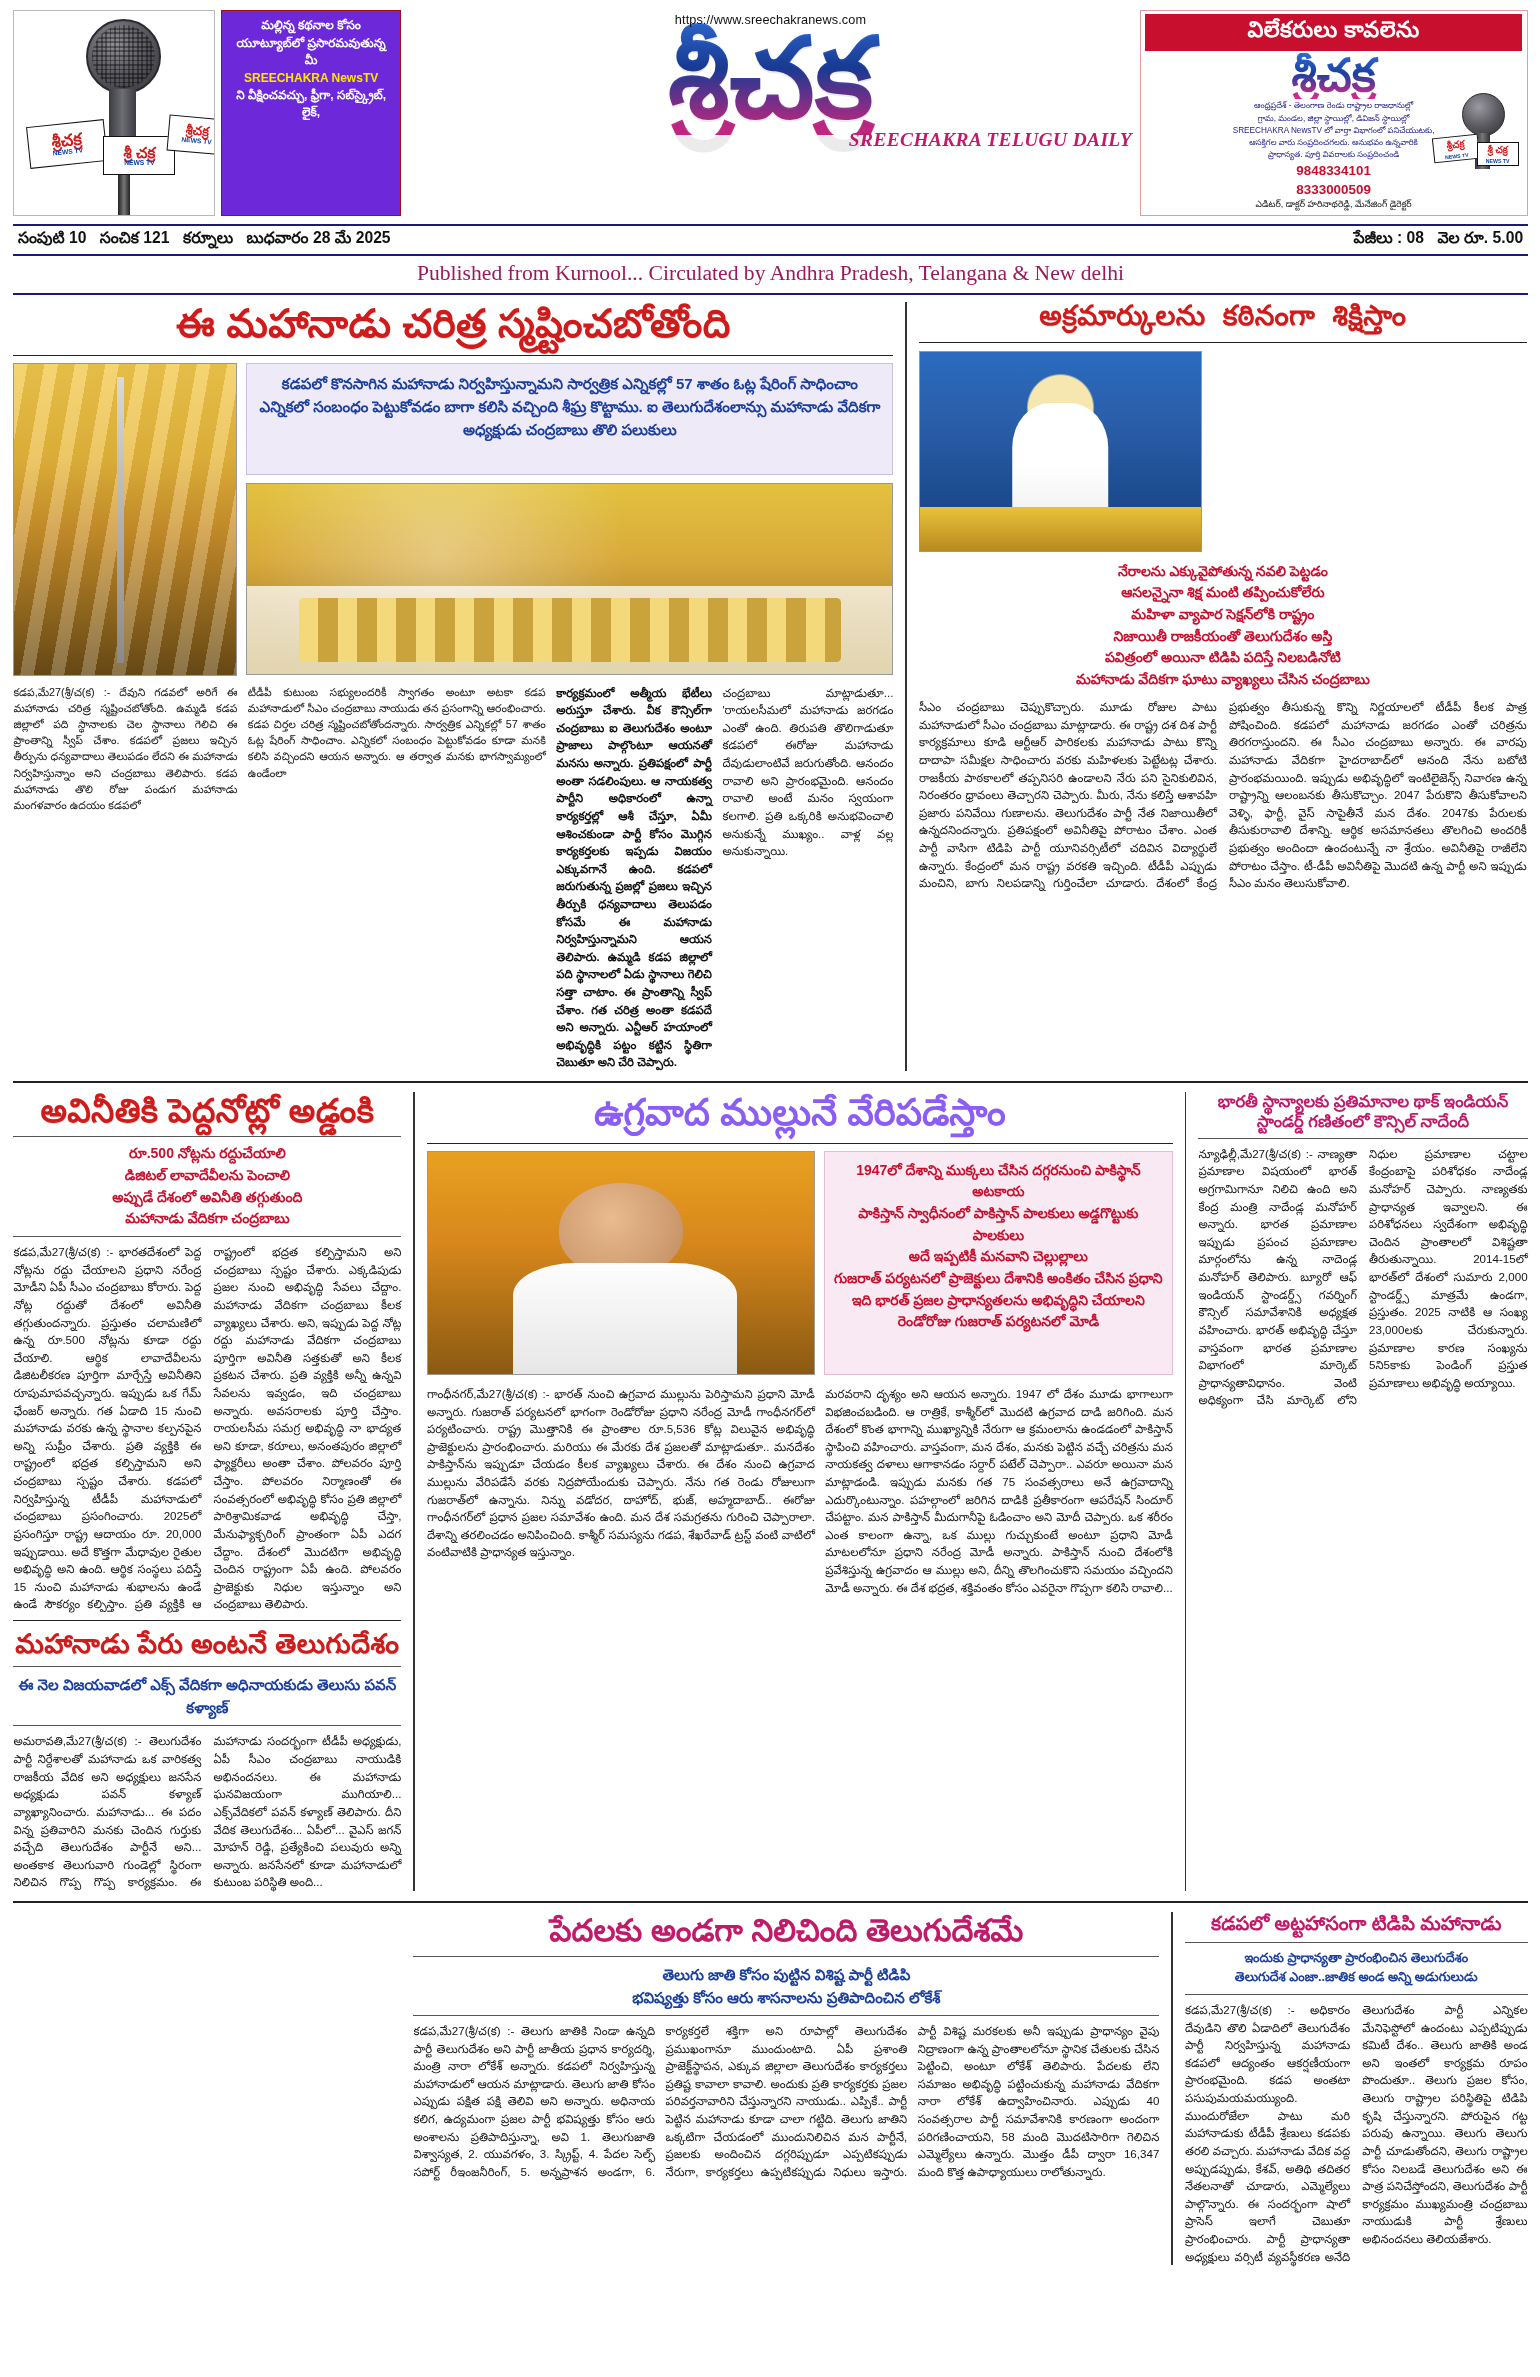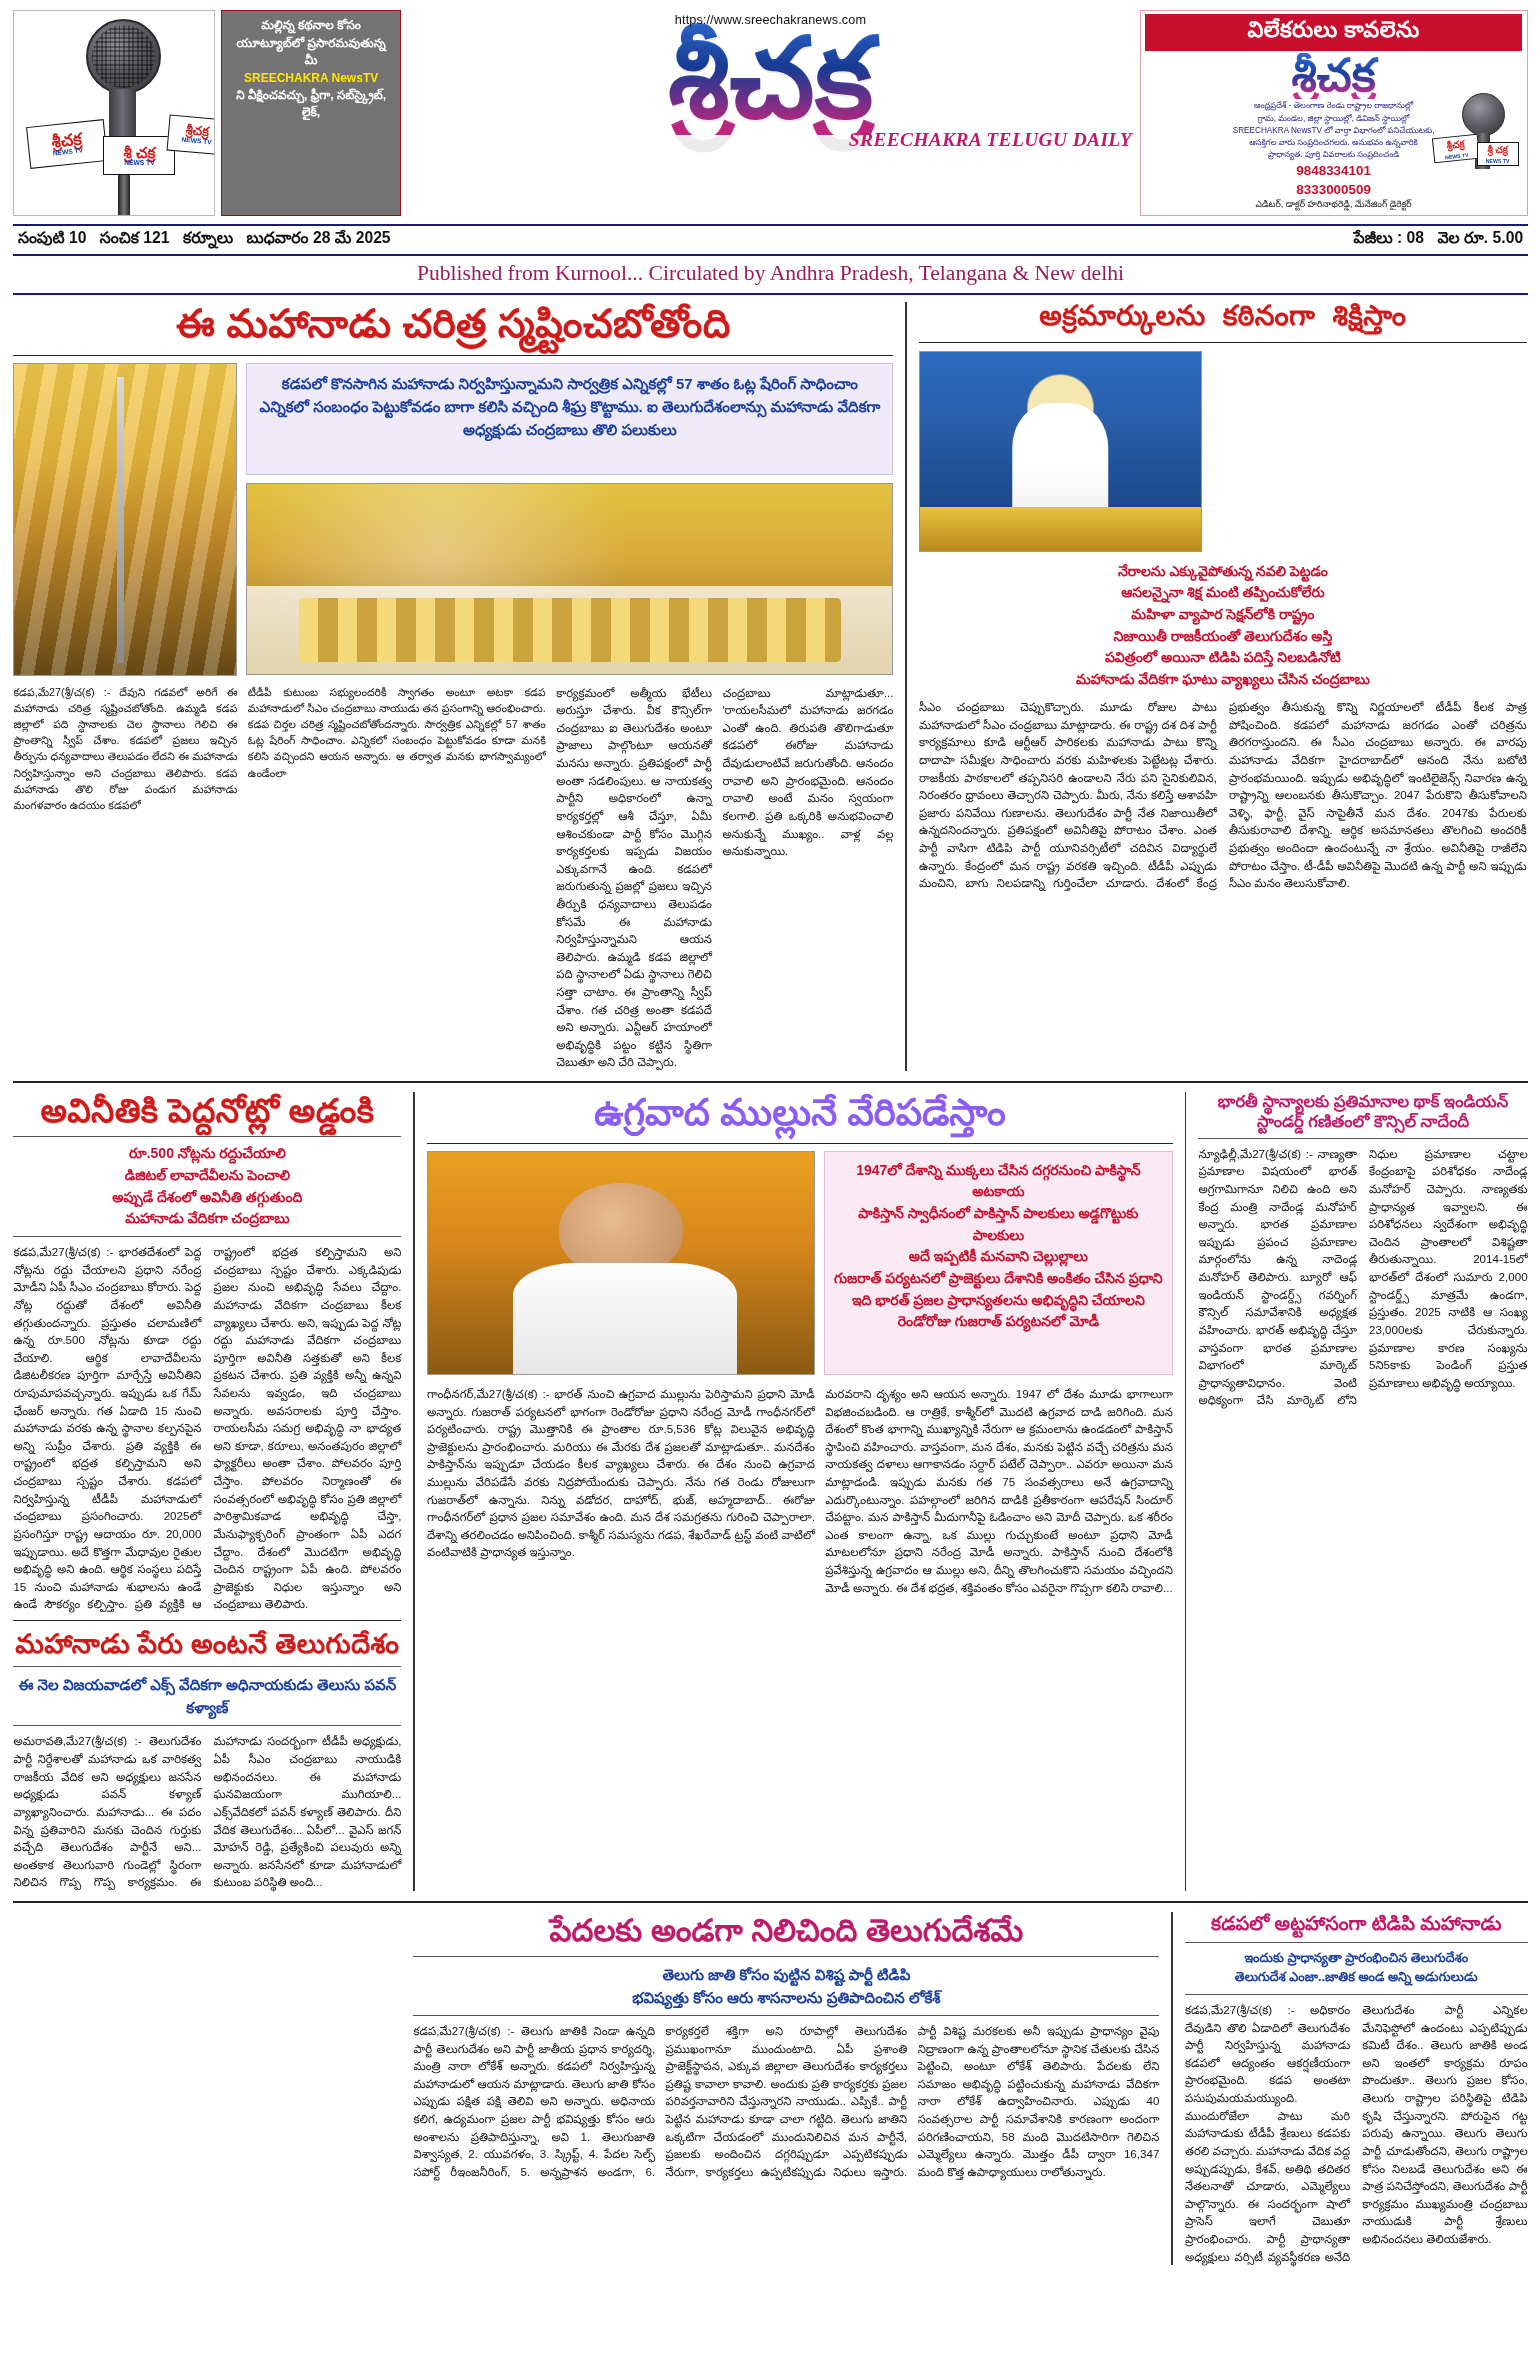--- a/index.html
+++ b/index.html
@@ -73,21 +73,21 @@
   .flag2 .ft { font-size:15px; }
   .flag3 { left:154px; top:106px; width:58px; height:36px; transform: rotate(5deg); }
   .flag3 .ft { font-size:12.7px; }
   .mic-pole {
     position:absolute; left:104px; top:131px; width:12px; height:89px;
     background: linear-gradient(90deg,#222,#777,#222);
   }
 
   .promo-box {
     width: 193px;
-    background: #737373;
+    background: #6d28d9;
     color: #fff;
     border: 1.5px solid #a30d12;
     padding: 6px 4.5px;
     text-align: center;
     font-size: 12px;
     line-height: 1.45;
     font-weight: bold;
   }
   .promo-box .hl { color:#ffe600; }
 
@@ -444,21 +444,21 @@
           </div>
         </div>
 
         <div class="row" style="gap:10.4px; margin-top:7.5px;">
           <div style="width:224px;">
             <div class="cap-text">కడప,మే27(శ్రీ/చ(క) :- దేవుని గడవలో అరిగే ఈ మహానాడు చరిత్ర స్మష్టించబోతోంది. ఉమ్మడి కడప జిల్లాలో పది స్థానాలకు చెల స్థానాలు గెలిచి ఈ ప్రాంతాన్ని స్వీప్ చేశాం. కడపలో ప్రజలు ఇచ్చిన తీర్పును ధన్యవాదాలు తెలుపడం లేదని ఈ మహానాడు నిర్వహిస్తున్నాం అని చంద్రబాబు తెలిపారు. కడప మహానాడు తొలి రోజు పండుగ మహానాడు మంగళవారం ఉదయం కడపలో</div>
           </div>
           <div style="width:298px;">
             <div class="cap-text">టీడీపీ కుటుంబ సభ్యులందరికీ స్వాగతం అంటూ అటకా కడప మహానాడులో సీఎం చంద్రబాబు నాయుడు తన ప్రసంగాన్ని ఆరంభించారు. కడప చిర్తల చరిత్ర స్మష్టించబోతోందన్నారు. సార్వత్రిక ఎన్నికల్లో 57 శాతం ఓట్ల షేరింగ్‌ సాధించాం. ఎన్నికలో సంబంధం పెట్టుకోవడం కూడా మనకి కలిసి వచ్చిందని ఆయన అన్నారు. ఆ తర్వాత మనకు భాగస్వామ్యంలో ఉండేంలా</div>
           </div>
-          <div style="flex:1;">
+          <div style="flex:1;font-weight:bold;">
             <div class="body-text">కార్యక్రమంలో అత్మీయ భేటీలు అరుస్తూ చేశారు. వీక కౌన్సిల్‌గా చంద్రబాబు ఐ తెలుగుదేశం అంటూ ప్రాజాలు పాల్గొంటూ ఆయనతో మనసు అన్నారు. ప్రతిపక్షంలో పార్టీ అంతా సడలింపులు. ఆ నాయకత్వ పార్టీని అధికారంలో ఉన్నా కార్యకర్తల్లో ఆశీ చేస్తూ, ఏమీ ఆశించకుండా పార్టీ కోసం మొగ్గిన కార్యకర్తలకు ఇప్పడు విజయం ఎక్కువగానే ఉంది. కడపలో జరుగుతున్న ప్రజల్లో ప్రజలు ఇచ్చిన తీర్పుకి ధన్యవాదాలు తెలుపడం కోసమే ఈ మహానాడు నిర్వహిస్తున్నామని ఆయన తెలిపారు. ఉమ్మడి కడప జిల్లాలో పది స్థానాలలో ఏడు స్థానాలు గెలిచి సత్తా చాటాం. ఈ ప్రాంతాన్ని స్వీప్‌ చేశాం. గత చరిత్ర అంతా కడపదే అని అన్నారు. ఎన్టీఆర్‌ హయాంలో అభివృద్ధికి పట్టం కట్టిన స్థితిగా చెబుతూ అని చేరి చెప్పారు.</div>
           </div>
           <div style="width:171px;">
             <div class="body-text">చంద్రబాబు మాట్లాడుతూ... 'రాయలసీమలో మహానాడు జరగడం ఎంతో ఉంది. తిరుపతి తొలిగాడుతూ కడపలో ఈరోజు మహానాడు దేవుడులాంటివే జరుగుతోంది. ఆనందం రావాలి అని ప్రారంభమైంది. ఆనందం రావాలి అంటే మనం స్వయంగా కలగాలి. ప్రతి ఒక్కరికి అనుభవించాలి అనుకున్నే ముఖ్యం.. వాళ్ల వల్ల అనుకున్నాయి.</div>
           </div>
         </div>
       </div>
 
       <div class="sep-v"></div>
 

